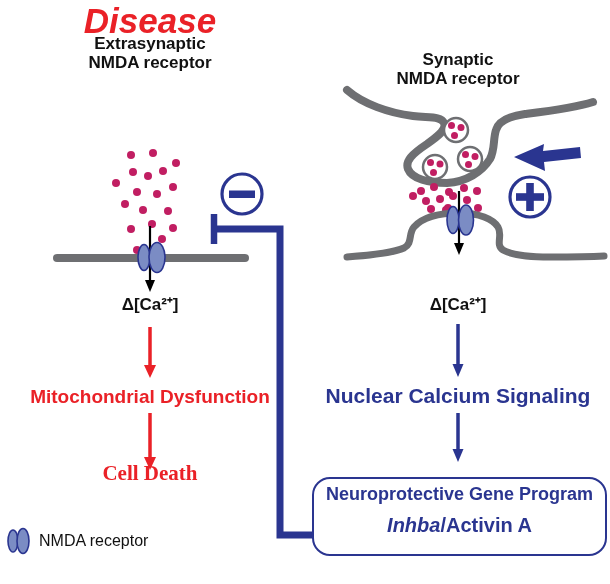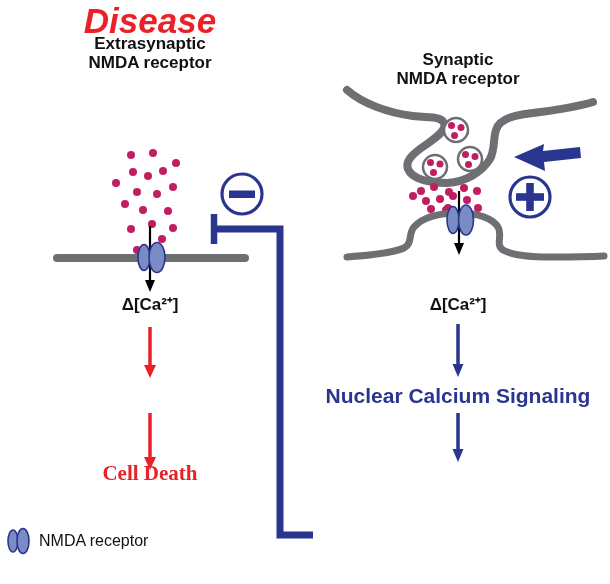--- a/index.html
+++ b/index.html
@@ -197,24 +197,29 @@
 
   <div class="txt subtitle" style="left:30px;top:34px;width:240px;">Extrasynaptic
 NMDA receptor</div>
   <div class="txt subtitle" style="left:338px;top:50px;width:240px;">Synaptic
 NMDA receptor</div>
 
 
   <div class="txt delta" style="left:80px;top:295px;width:140px;">Δ[Ca²⁺]</div>
   <div class="txt delta" style="left:388px;top:295px;width:140px;">Δ[Ca²⁺]</div>
 
+  <div class="txt redstep mito" style="left:10px;top:386px;width:280px;">Mitochondrial Dysfunction</div>
   <div class="txt redstep celldeath" style="left:10px;top:462px;width:280px;font-family:Liberation Serif, serif;">Cell Death</div>
 
   <div class="txt ncs" style="left:303px;top:384px;width:310px;">Nuclear Calcium Signaling</div>
 
+  <div class="gene-box">
+    <div class="box-title">Neuroprotective Gene Program</div>
+    <div class="box-gene"><span class="it">Inhba</span><span>/Activin A</span></div>
+  </div>
 
   <div class="legend-row" style="left:3px;top:527px;">
     <svg width="30" height="28" viewBox="0 0 30 28">
       <ellipse class="rec" cx="10" cy="14" rx="5" ry="11"></ellipse>
       <ellipse class="rec" cx="20" cy="14" rx="6" ry="12.5"></ellipse>
     </svg>
     <span class="legend-label">NMDA receptor</span>
   </div>
 
 </div>

